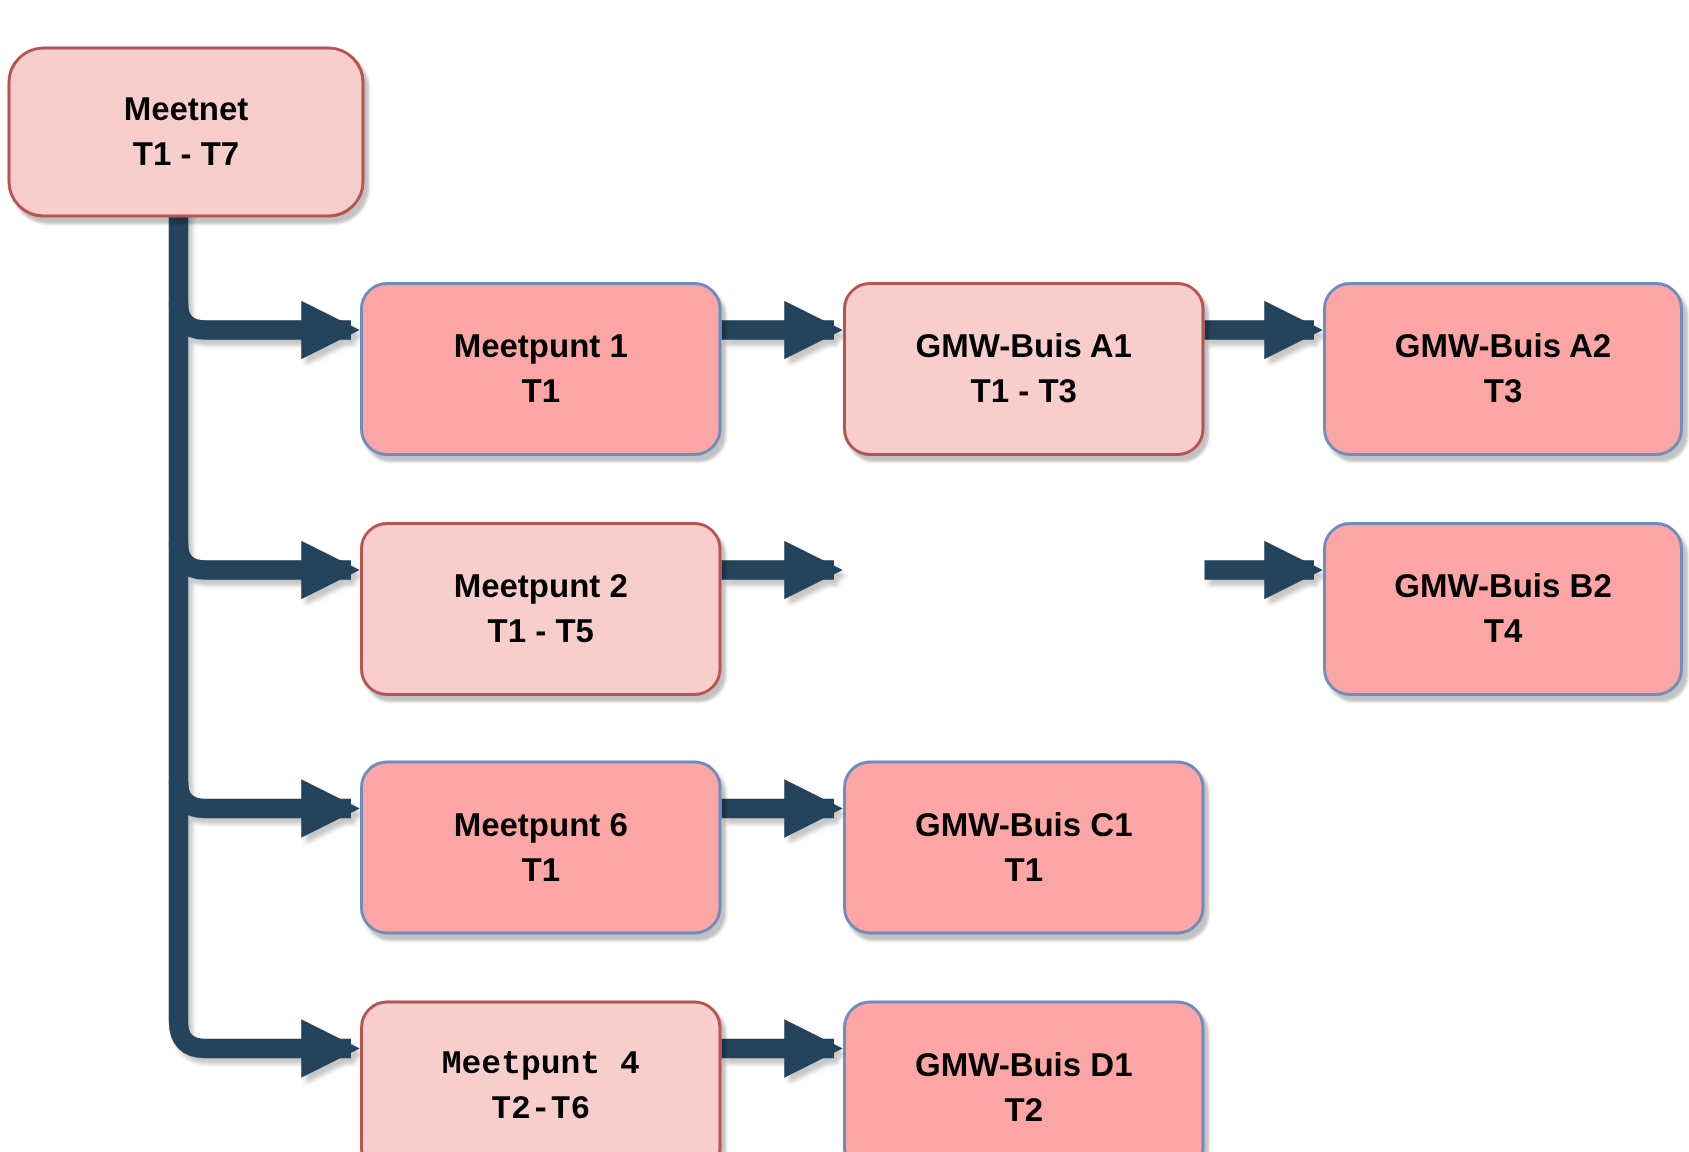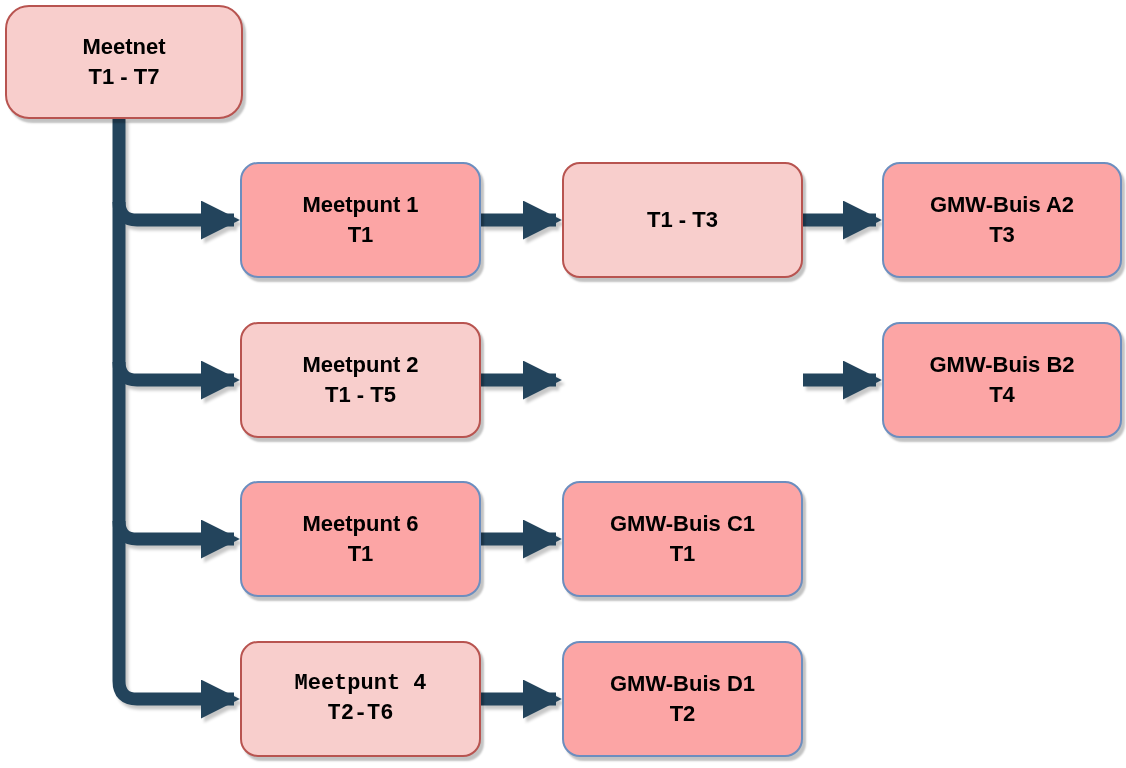--- a/index.html
+++ b/index.html
@@ -35,20 +35,21 @@
     box-shadow: 3px 4px 2px rgba(0,0,0,0.24);
     display: flex;
     flex-direction: column;
     align-items: center;
     justify-content: center;
     text-align: center;
     font-weight: bold;
     font-size: 22px;
     line-height: 30px;
     color: #000000;
+    margin-top: 26px;
   }
   .node.red {
     background: #f8cecc;
     border: 2px solid #b85450;
   }
   .node.blue {
     background: #fca5a5;
     border: 2px solid #6c8ebf;
   }
   .node.root {
@@ -82,20 +83,21 @@
   <div class="node red root" style="left:5px; top:5px; width:238px; height:114px;">
     <div>Meetnet</div>
     <div>T1 - T7</div>
   </div>
 
   <div class="node blue" style="left:240px; top:162px; width:241px; height:116px;">
     <div>Meetpunt 1</div>
     <div>T1</div>
   </div>
   <div class="node red" style="left:562px; top:162px; width:241px; height:116px;">
+    <div>GMW-Buis A1</div>
     <div>T1 - T3</div>
   </div>
   <div class="node blue" style="left:882px; top:162px; width:240px; height:116px;">
     <div>GMW-Buis A2</div>
     <div>T3</div>
   </div>
 
   <div class="node red" style="left:240px; top:322px; width:241px; height:116px;">
     <div>Meetpunt 2</div>
     <div>T1 - T5</div>

